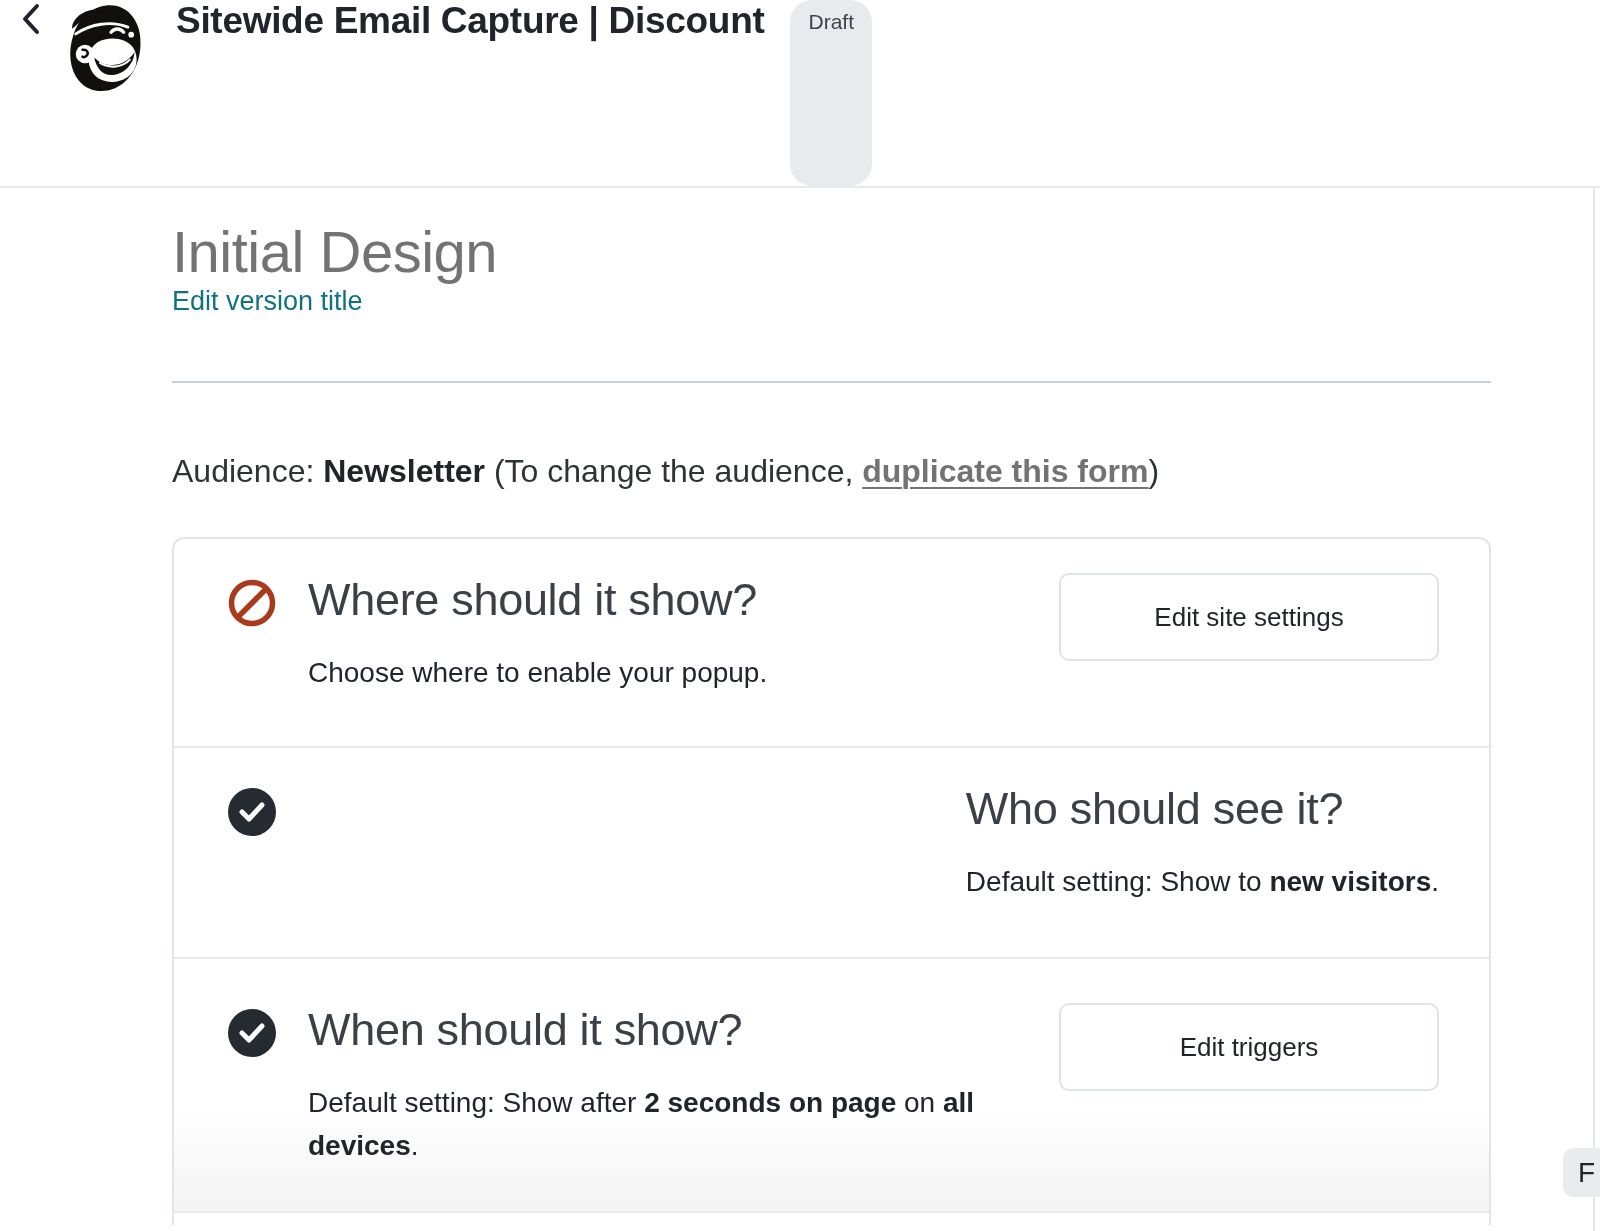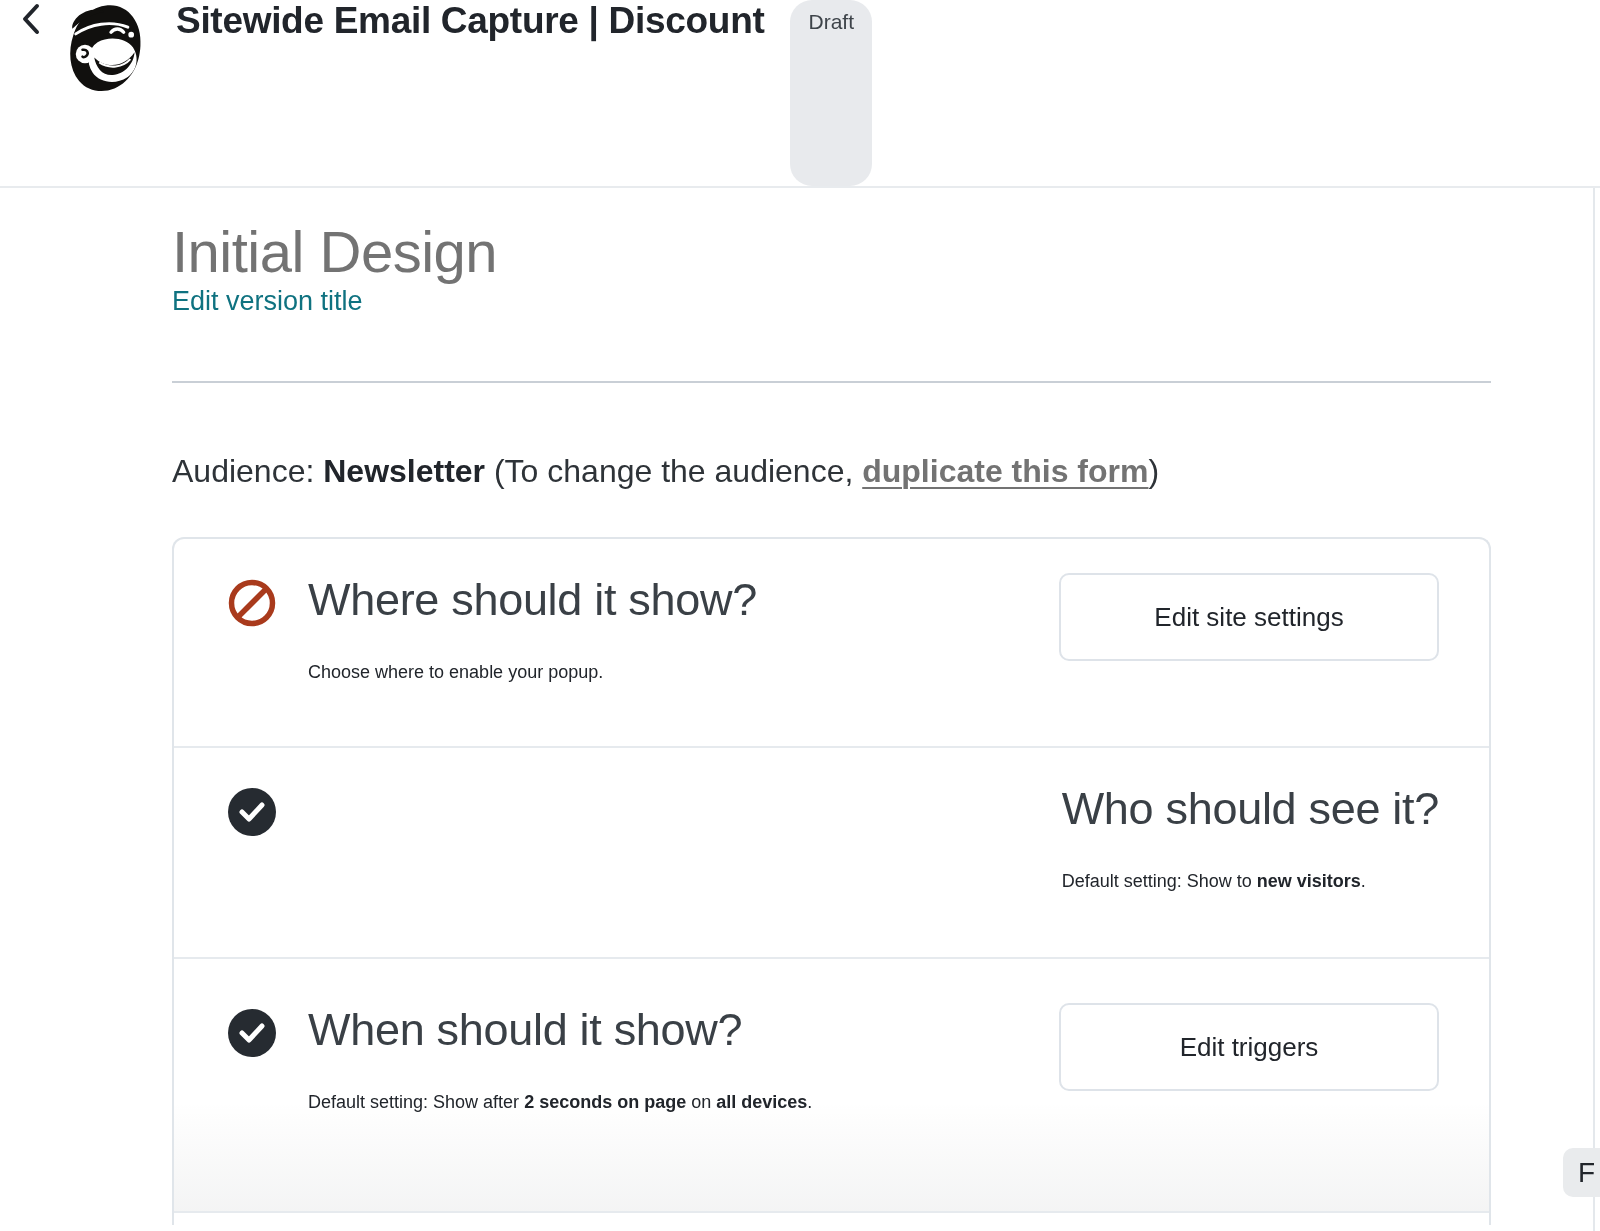--- a/index.html
+++ b/index.html
@@ -113,21 +113,21 @@
   .row-text { margin-left: 32px; }
   .row-title {
     font-size: 45px;
     line-height: 54px;
     font-weight: 400;
     letter-spacing: -0.3px;
     color: #3a4046;
   }
   .row-sub {
     margin-top: 24px;
-    font-size: 18px;
+    font-size: 28px;
     line-height: 43px;
     color: #21252b;
     max-width: 710px;
   }
   .row-sub .b { font-weight: 700; }
   .row-btn {
     margin-left: auto;
     width: 380px;
     height: 88px;
     flex: none;

